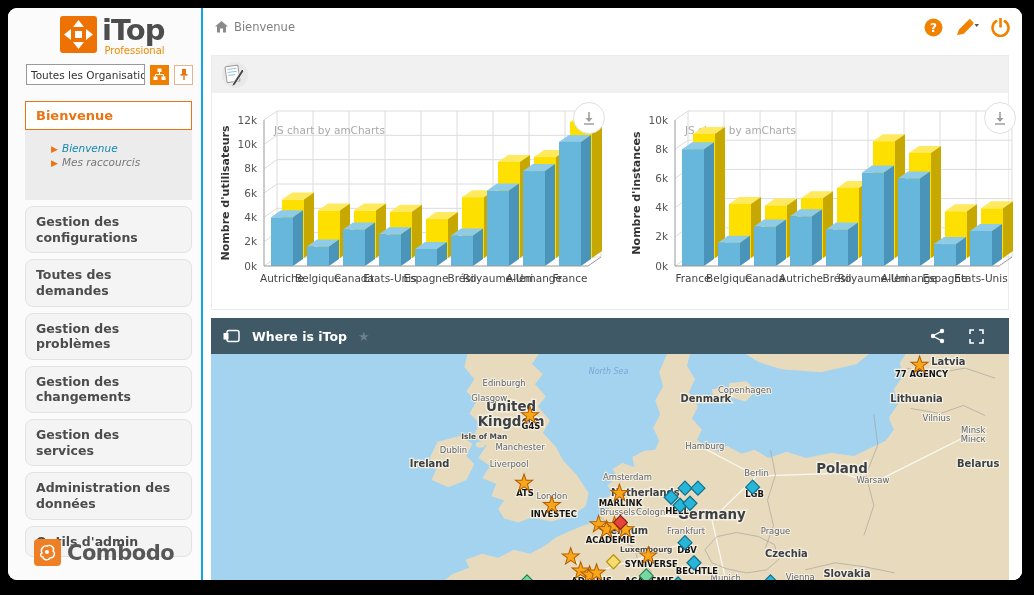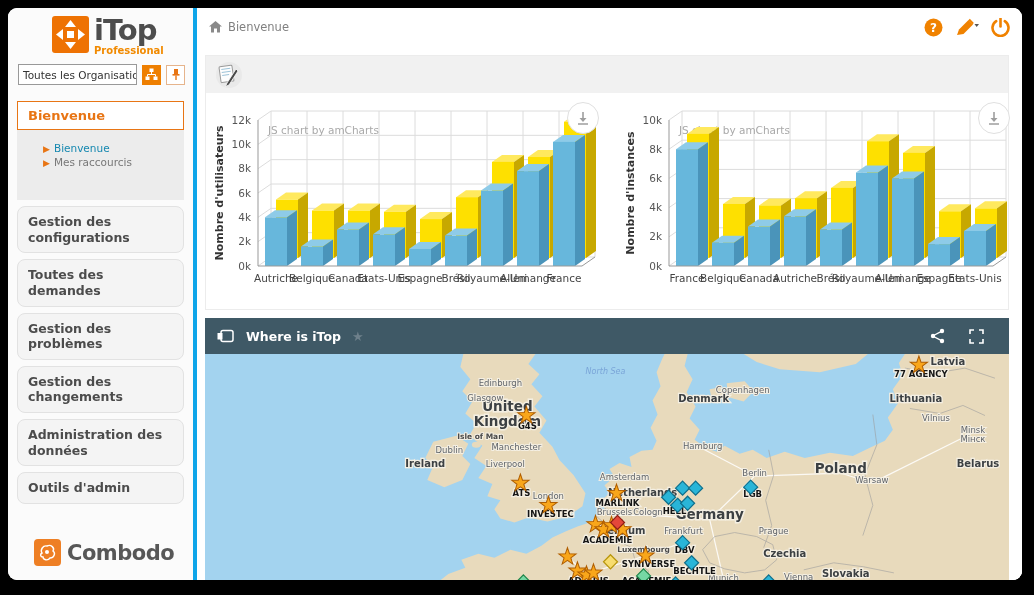--- a/index.html
+++ b/index.html
@@ -1,32 +1,32 @@
 <!DOCTYPE html>
 <html><head>
 <meta charset="utf-8">
 <style>
   html,body{margin:0;padding:0;width:1034px;height:595px;background:#000;font-family:"DejaVu Sans","Liberation Sans",sans-serif;}
   .window{position:absolute;left:8px;top:8px;width:1014px;height:572px;background:#fff;border-radius:9px;overflow:hidden;display:flex;}
   
-  .sidebar{width:185px;flex-shrink:0;background:#fbfbfb;border-right:4px solid #0ea5e9;position:relative;}
+  .sidebar{width:185px;flex-shrink:0;background:#fbfbfb;border-right:2px solid #0ea5e9;position:relative;padding-left:8px;}
   .logo-row{display:flex;align-items:flex-start;gap:5px;padding:8px 0 2px 44px;}
   .logo-mark{width:37px;height:37px;background:#ee7203;border-radius:3px;flex-shrink:0;}
   .logo-text{line-height:1;}
   .logo-title{font-size:29px;font-weight:bold;color:#4d4d4d;letter-spacing:-1px;}
-  .logo-sub{display:block;font-size:10px;font-weight:bold;color:#f18a00;margin-top:1px;}
+  .logo-sub{display:block;text-align:right;font-size:10px;font-weight:normal;color:#f18a00;margin-top:1px;}
   .org-row{display:flex;gap:5px;padding:6px 8px 2px 10px;align-items:center;}
   .org-select{width:116px;height:19px;border:1px solid #999;background:#fff;font-size:10.5px;color:#333;display:flex;align-items:center;padding:0 4px;justify-content:space-between;white-space:nowrap;overflow:hidden;}
   .org-btn{width:20px;height:20px;border:1px solid #d99;display:flex;align-items:center;justify-content:center;padding:0;cursor:pointer;}
   .org-btn.orange{background:#ee7f01;border-color:#ee7f01;}
   .org-btn.white{background:#fff;border-color:#e6b48c;}
   .menu{padding:14px 9px 0 9px;}
   .menu-active{border:1px solid #e87514;background:#fff;color:#e87514;font-weight:bold;font-size:13px;padding:6px 10px;}
   .submenu{background:#ececec;padding:10px 4px 30px 26px;font-size:10.5px;}
-  .submenu a{display:block;margin:2px 0;text-decoration:none;}
+  .submenu a{display:block;margin:2px 0;text-decoration:none;font-style:italic;}
   .submenu .bullet{color:#e87514;margin-right:4px;font-size:9px;}
   .submenu a.blue{color:#1588b0;}
   .submenu a.gray{color:#777;}
   .menu-section{background:#f4f4f4;border:1px solid #e2e2e2;border-radius:8px;color:#4c4c4c;font-weight:bold;font-size:12.5px;padding:7px 10px;margin-top:6px;cursor:pointer;line-height:1.25;}
   .sidebar-footer{position:absolute;bottom:14px;left:26px;display:flex;align-items:center;gap:6px;}
   .combodo-mark{width:27px;height:27px;background:#ee7f24;border-radius:4px;}
   .combodo-text{font-size:21px;font-weight:bold;color:#575757;letter-spacing:-0.5px;}
   
   .main{flex:1;display:flex;flex-direction:column;background:#fff;min-width:0;}
   .topbar{height:38px;flex-shrink:0;display:flex;align-items:center;justify-content:space-between;padding:0 12px 0 12px;}
@@ -97,20 +97,21 @@
       <div class="menu-active">Bienvenue</div>
       <div class="submenu" id="submenu">
           <a href="#" class="blue"><span class="bullet">▶</span>Bienvenue</a>
           <a href="#" class="gray"><span class="bullet">▶</span>Mes raccourcis</a>
         </div>
       <div id="menu-sections">
           <div class="menu-section">Gestion des configurations</div>
           <div class="menu-section">Toutes des demandes</div>
           <div class="menu-section">Gestion des problèmes</div>
           <div class="menu-section">Gestion des changements</div>
+          <div class="menu-section">Gestion des services</div>
           <div class="menu-section">Administration des données</div>
           <div class="menu-section">Outils d'admin</div>
         </div>
     </nav>
     <div class="sidebar-footer">
       <div class="combodo-mark">
         <svg width="27" height="27" viewBox="0 0 27 27">
           <path d="M8,14 C6,11 9,6 13,7 C17,5 21,9 19,12 C22,14 20,19 16,19 C14,22 9,21 9,18 C6,18 6,15 8,14 Z" fill="none" stroke="#fff" stroke-width="1.4"></path>
           <circle cx="13" cy="13" r="2" fill="#fff"></circle>
         </svg>

